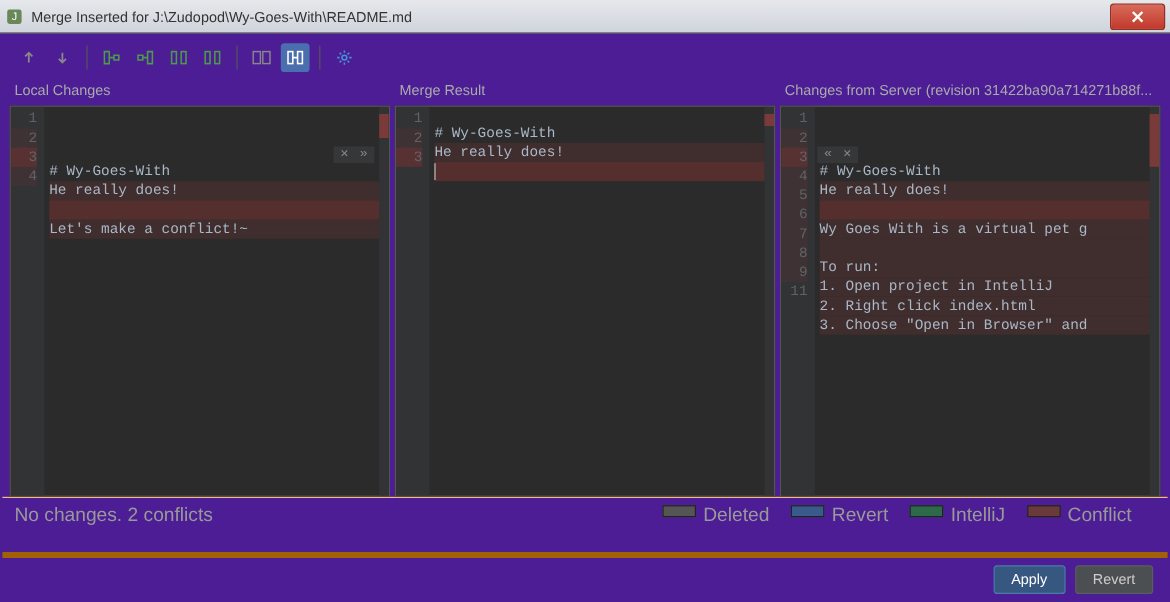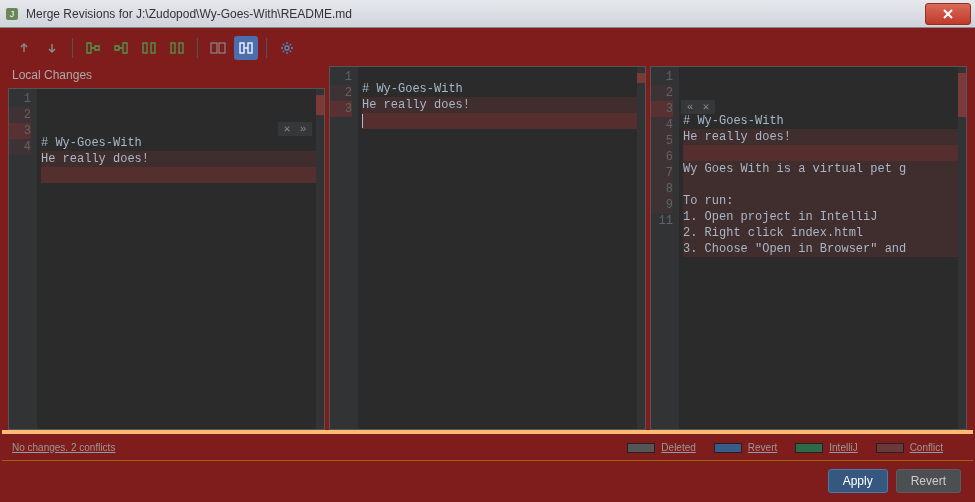--- a/index.html
+++ b/index.html
@@ -1,21 +1,21 @@
 <!DOCTYPE html>
 <html><head>
 <meta charset="utf-8">
 <style>
   * { margin: 0; padding: 0; box-sizing: border-box; }
   body { width: 975px; height: 502px; font-family: "Segoe UI", Tahoma, sans-serif; font-size: 12px; background: #3c3f41; color: #bbbbbb; overflow: hidden; }
   .titlebar { height: 28px; background: linear-gradient(#e6e8ec, #cfd4db); display: flex; align-items: center; padding: 0 4px; border-bottom: 1px solid #888; color: #333; }
   .titlebar .icon { width: 16px; height: 16px; margin-right: 6px; display:flex;align-items:center;justify-content:center; }
   .titlebar .title { flex: 1; font-size: 12px; }
   .titlebar .close { width: 46px; height: 22px; background: linear-gradient(#d96a5a,#c0392b); border: 1px solid #962d22; border-radius: 3px; display:flex;align-items:center;justify-content:center; color:#fff; font-weight:bold; }
-  .content { height: 474px; background: #7f1d1d; display:flex; flex-direction:column; padding:2px; }
+  .content { height: 474px; background: #4c1d95; display:flex; flex-direction:column; padding:2px; }
   .toolbar { height: 36px; display:flex; align-items:center; padding: 4px 10px; gap:4px; }
   .tbtn { width:24px; height:24px; display:flex;align-items:center;justify-content:center; border-radius:3px; color:#888; }
   .tbtn.enabled { color:#bbb; }
   .tbtn.active { background:#4b6eaf; color:#fff; }
   .tbtn.green svg { color:#4c9a4c; }
   .sep { width:1px; height:20px; background:#555; margin:0 4px; }
   .panels { flex:1; display:flex; gap:4px; padding:0 6px; min-height:0; }
   .panel { flex:1; display:flex; flex-direction:column; min-width:0; }
   .panel-header { font-size:12px; color:#aaa; padding:2px 4px 6px; white-space:nowrap; overflow:hidden; text-overflow:ellipsis; }
   .editor { flex:1; background:#2b2b2b; border:1px solid #555; font-family:Consolas,"Courier New",monospace; font-size:12px; position:relative; overflow:hidden; display:flex; }
@@ -23,39 +23,39 @@
   .code { flex:1; padding:14px 4px 0; line-height:16px; color:#a9b7c6; white-space:pre; position:relative; overflow:hidden; }
   .code .line { height:16px; }
   .gutter .line { height:16px; }
   .hl-conflict-bg { background:rgba(128,50,50,0.5); }
   .hl-conflict-light { background:rgba(128,50,50,0.25); }
   .side-stripe { position:absolute; right:0; top:0; width:8px; height:100%; background:#313335; }
   .stripe-mark { position:absolute; right:0; width:8px; background:#7a3a3a; }
   .conflict-btns { position:absolute; display:flex; gap:2px; color:#888; background:rgba(60,63,65,0.6); padding:0 2px; }
   .cbtn { width:14px; height:14px; display:flex;align-items:center;justify-content:center; cursor:pointer; font-size:11px; }
   .caret { display:inline-block; width:1px; height:14px; background:#bbb; vertical-align:middle; }
-  .statusbar { height:30px; display:flex; align-items:center; padding:0 10px; color:#999; font-size:10px; border-top:4px solid #fdba74;text-decoration:underline; }
+  .statusbar { height:30px; display:flex; align-items:center; padding:0 10px; color:#999; font-size:16px; border-top:1px solid #fdba74; }
   .legend { display:flex; gap:18px; align-items:center; margin-left:auto; margin-right:20px; }
-  .legend-item { display:flex; align-items:flex-end; gap:6px; }
+  .legend-item { display:flex; align-items:flex-start; gap:6px; }
   .swatch { width:28px; height:10px; border:1px solid #222; }
-  .footer { height:40px; display:flex; align-items:center; justify-content:flex-end; gap:8px; padding:0 12px; border-top:1px solid #a16207; }
+  .footer { height:40px; display:flex; align-items:center; justify-content:flex-end; gap:8px; padding:0 12px; border-top:5px solid #a16207;margin-top:16px; }
   .btn { padding:4px 14px; background:#4c4f51; border:1px solid #5a5d5f; color:#ccc; border-radius:3px; font-size:12px; }
   .btn.primary { background:#365880; border:1px solid #4a79ad; color:#fff; }
 </style>
 </head>
 <body>
 
 <div class="titlebar">
   <span class="icon">
     <svg width="14" height="14" viewBox="0 0 14 14">
         <rect x="1" y="1" width="12" height="12" rx="2" fill="#6a8759"></rect>
         <text x="7" y="10" text-anchor="middle" font-size="9" fill="#fff">J</text>
       </svg>
   </span>
-  <span class="title">Merge Revisions for J:\Zudopod\Wy-Goes-With\README.md</span>
+  <span class="title">Merge Inserted for J:\Zudopod\Wy-Goes-With\README.md</span>
   <div class="close">
     <svg width="12" height="12" viewBox="0 0 12 12">
         <path d="M2 2 L10 10 M10 2 L2 10" stroke="#fff" stroke-width="2"></path>
       </svg>
   </div>
 </div>
 
 <div class="content">
   <div class="toolbar">
     <div class="tbtn">
@@ -119,46 +119,48 @@
     <div class="panel">
       <div class="panel-header">Local Changes</div>
       <div class="editor">
         <div class="gutter" id="gutter-left">
             <div class="line ">1</div>
             <div class="line hl-conflict-light" style="background: rgba(128, 50, 50, 0.18);">2</div>
             <div class="line hl-conflict-bg" style="background: rgba(128, 50, 50, 0.5);">3</div>
             <div class="line hl-conflict-light" style="background: rgba(128, 50, 50, 0.18);">4</div>
           </div>
         <div class="code" id="code-left">
-          <div class="line "># Wy-Goes-With</div><div class="line hl-conflict-light">He really does!</div><div class="line hl-conflict-bg"></div><div class="conflict-btns" style="top:33px; right:12px;">
+          <div class="line "># Wy-Goes-With</div><div class="line hl-conflict-light">He really does!</div><div class="line hl-conflict-bg"></div><div class="line hl-conflict-light">Let's make a conflict!~</div><div class="conflict-btns" style="top:33px; right:12px;">
             <span class="cbtn">✕</span>
             <span class="cbtn">»</span>
           </div>
         </div>
         <div class="side-stripe">
             <div class="stripe-mark" style="top:6px;height:20px;"></div>
           </div>
       </div>
     </div>
 
     <div class="panel">
+      <div class="panel-header">Merge Result</div>
       <div class="editor">
         <div class="gutter" id="gutter-mid">
             <div class="line ">1</div>
             <div class="line hl-conflict-light" style="background: rgba(128, 50, 50, 0.18);">2</div>
             <div class="line hl-conflict-bg" style="background: rgba(128, 50, 50, 0.5);">3</div>
           </div>
         <div class="code" id="code-mid"><div class="line "># Wy-Goes-With</div><div class="line hl-conflict-light">He really does!</div><div class="line hl-conflict-bg"><span class="caret"></span></div></div>
         <div class="side-stripe">
             <div class="stripe-mark" style="top:6px;height:10px;"></div>
           </div>
       </div>
     </div>
 
     <div class="panel">
+      <div class="panel-header">Changes from Server (revision 31422ba90a714271b88f...</div>
       <div class="editor">
         <div class="gutter" id="gutter-right">
             <div class="line ">1</div>
             <div class="line hl-conflict-light" style="background: rgba(128, 50, 50, 0.18);">2</div>
             <div class="line hl-conflict-bg" style="background: rgba(128, 50, 50, 0.5);">3</div>
             <div class="line hl-conflict-light" style="background: rgba(128, 50, 50, 0.18);">4</div>
             <div class="line hl-conflict-light" style="background: rgba(128, 50, 50, 0.18);">5</div>
             <div class="line hl-conflict-light" style="background: rgba(128, 50, 50, 0.18);">6</div>
             <div class="line hl-conflict-light" style="background: rgba(128, 50, 50, 0.18);">7</div>
             <div class="line hl-conflict-light" style="background: rgba(128, 50, 50, 0.18);">8</div>

